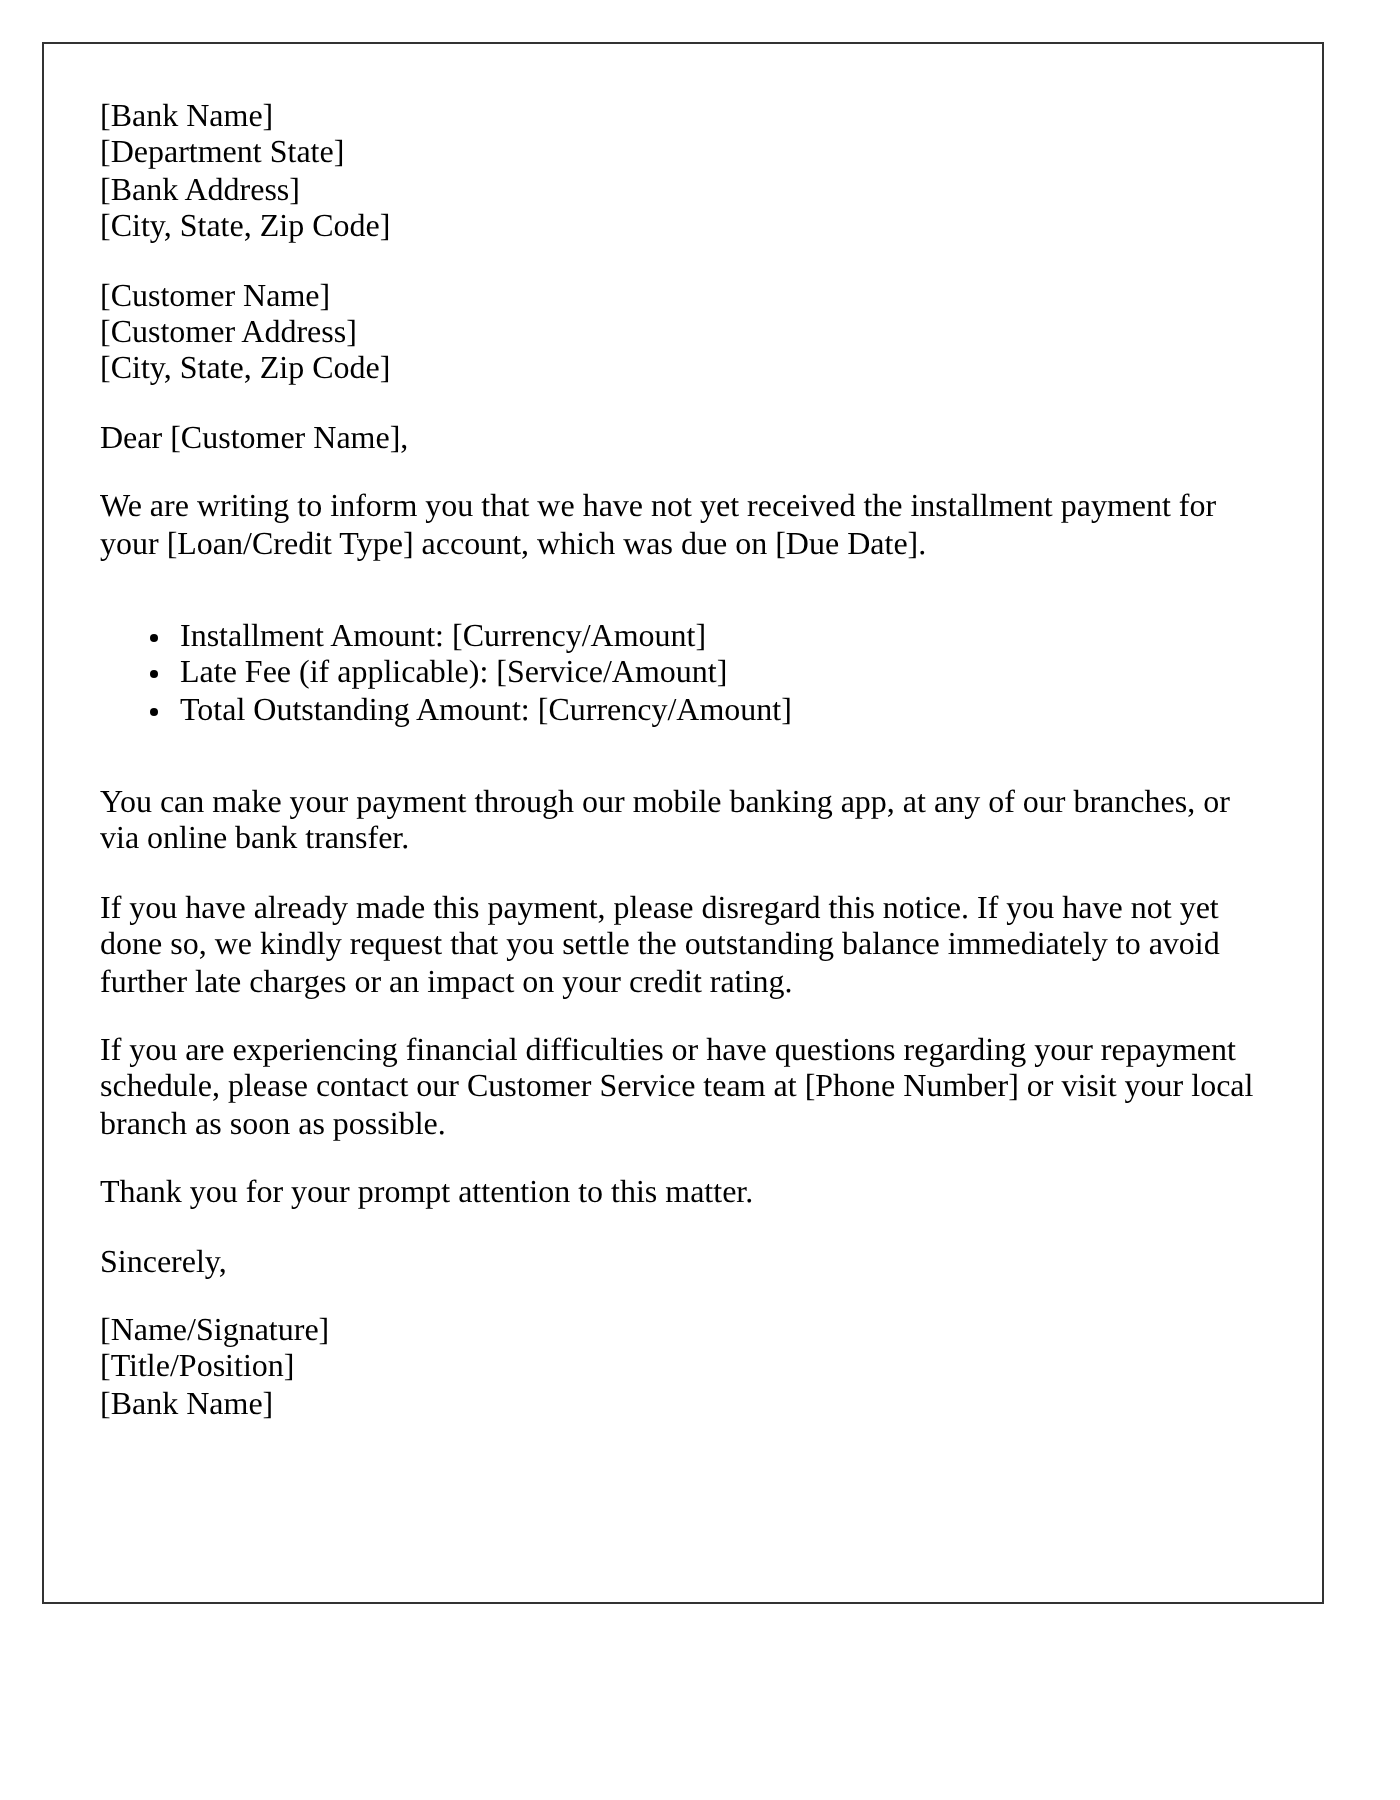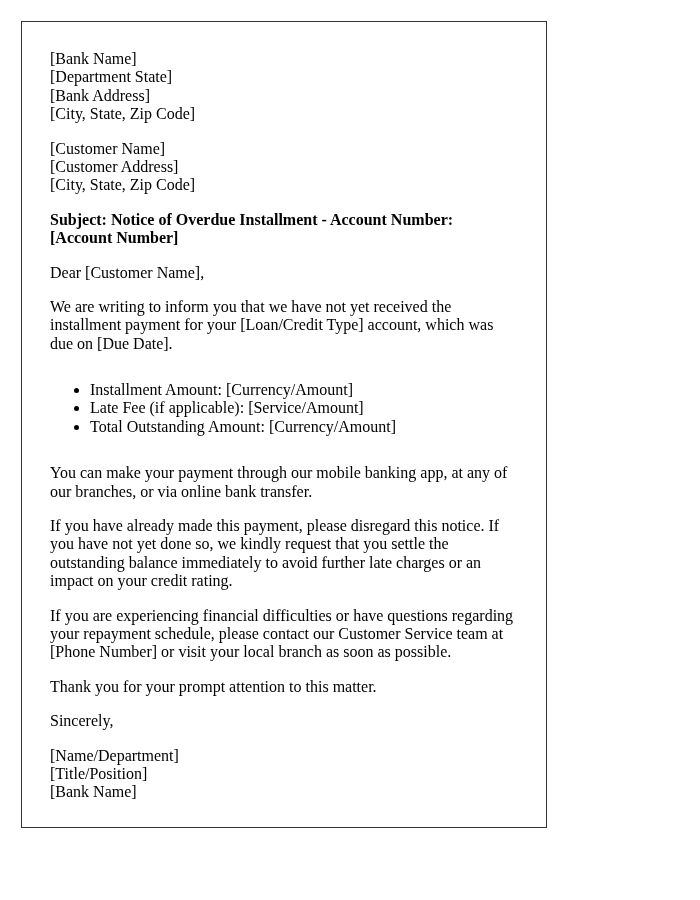--- a/index.html
+++ b/index.html
@@ -5,21 +5,21 @@
   html, body {
     margin: 0;
     padding: 0;
     background: #ffffff;
     width: 700px;
     height: 900px;
     overflow: hidden;
   }
   .page {
     margin: 21px 21px 0 21px;
-    width: 526px;
+    width: 641px;
     min-height: 781px;
     box-sizing: border-box;
     border: 1px solid #333333;
     padding: 28px 28px 9px 28px;
     background: #ffffff;
     font-family: "Liberation Serif", "DejaVu Serif", serif;
     font-size: 16px;
     line-height: 1.15;
     color: #000000;
   }
@@ -53,21 +53,20 @@
     <span>[City, State, Zip Code]</span>
   </p>
 
 
   <p>
     <span>[Customer Name]</span><br>
     <span>[Customer Address]</span><br>
     <span>[City, State, Zip Code]</span>
   </p>
 
-  <p class="bold">Subject: Notice of Overdue Installment - Account Number: [Account Number]</p>
 
   <p>Dear [Customer Name],</p>
 
   <p>We are writing to inform you that we have not yet received the installment payment for your [Loan/Credit Type] account, which was due on [Due Date].</p>
 
 
   <ul class="details">
     <li>Installment Amount: [Currency/Amount]</li>
     <li>Late Fee (if applicable): [Service/Amount]</li>
     <li>Total Outstanding Amount: [Currency/Amount]</li>
@@ -77,18 +76,18 @@
 
   <p>If you have already made this payment, please disregard this notice. If you have not yet done so, we kindly request that you settle the outstanding balance immediately to avoid further late charges or an impact on your credit rating.</p>
 
   <p>If you are experiencing financial difficulties or have questions regarding your repayment schedule, please contact our Customer Service team at [Phone Number] or visit your local branch as soon as possible.</p>
 
   <p>Thank you for your prompt attention to this matter.</p>
 
   <p>Sincerely,</p>
 
   <p>
-    <span>[Name/Department]</span><br>
+    <span>[Name/Signature]</span><br>
     <span>[Title/Position]</span><br>
     <span>[Bank Name]</span>
   </p>
 
 </div>
 
 </body></html>

